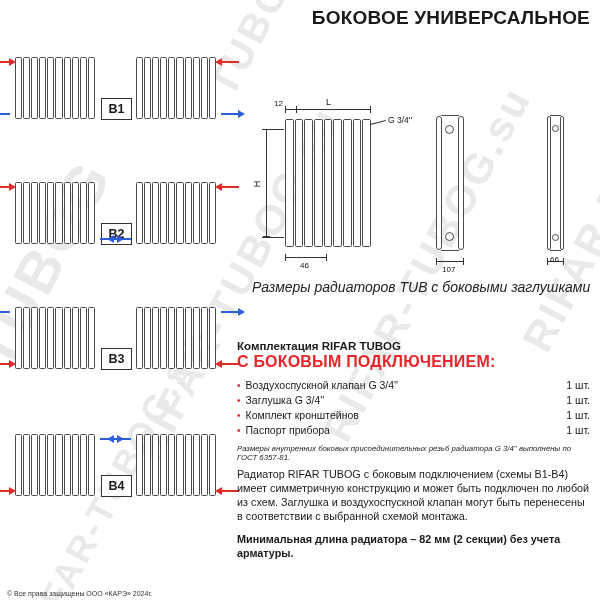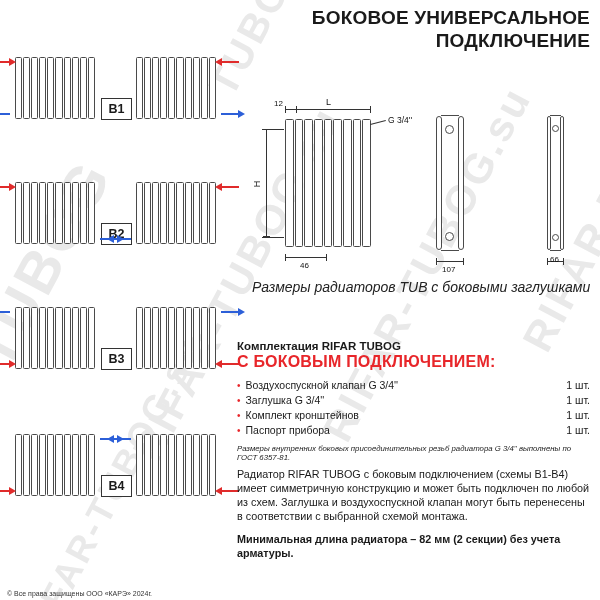--- a/index.html
+++ b/index.html
@@ -79,21 +79,20 @@
       <div class="watermark-item" style="left: -70px; top: 230px; font-size: 58px; color: rgb(233, 233, 233);">TUBOG</div>
       <div class="watermark-item" style="left: 40px; top: 260px; font-size: 42px; color: rgb(233, 233, 233);">RIFAR-TUBOG.su</div>
       <div class="watermark-item" style="left: 230px; top: 240px; font-size: 42px; color: rgb(233, 233, 233);">RIFAR-TUBOG.su</div>
       <div class="watermark-item" style="left: 430px; top: 150px; font-size: 42px; color: rgb(233, 233, 233);">RIFAR-TUBOG.su</div>
       <div class="watermark-item" style="left: 160px; top: -30px; font-size: 40px; color: rgb(233, 233, 233);">TUBOG.su</div>
       <div class="watermark-item" style="left: -60px; top: 470px; font-size: 36px; color: rgb(233, 233, 233);">RIFAR-TUBOG.su</div>
     </div>
 
   <div class="title">
     <div>БОКОВОЕ УНИВЕРСАЛЬНОЕ</div>
-    <div>ПОДКЛЮЧЕНИЕ</div>
   </div>
 
   <div class="schemes" id="schemes">
       <div class="scheme-row" style="top: 57px;">
         <div class="radiator rad-left">
           <div class="rad-col"></div>
           <div class="rad-col"></div>
           <div class="rad-col"></div>
           <div class="rad-col"></div>
           <div class="rad-col"></div>

